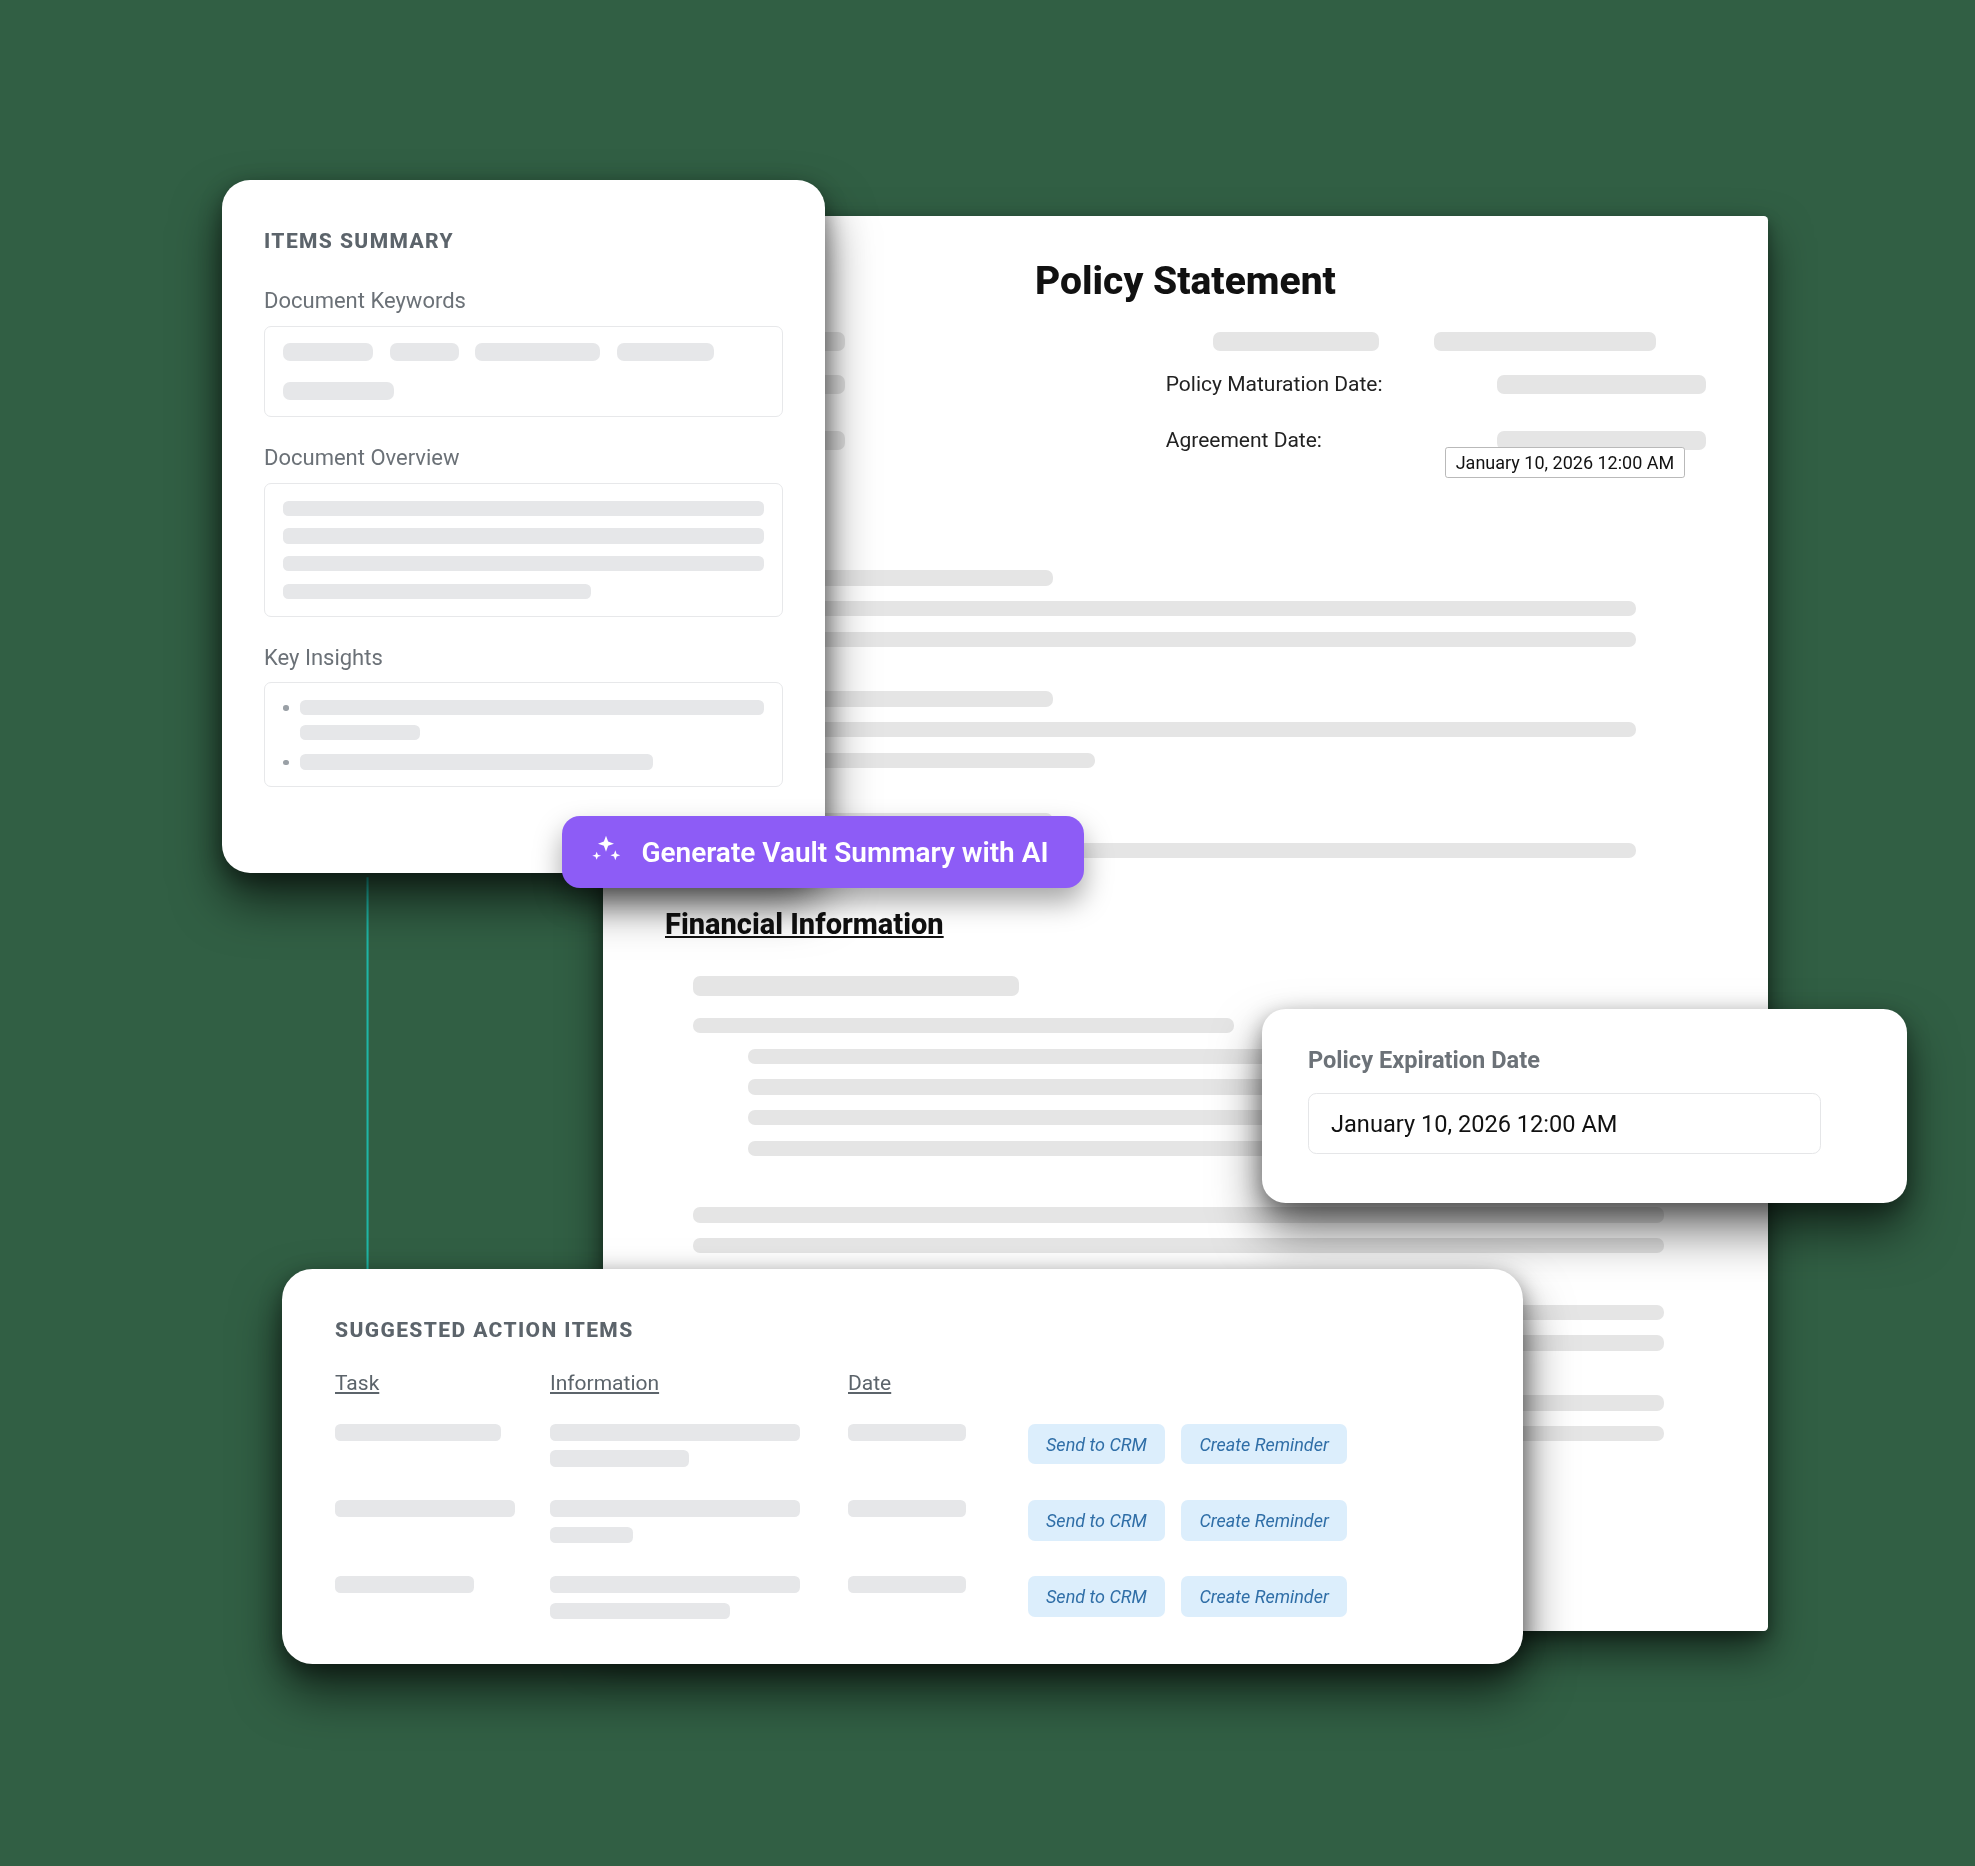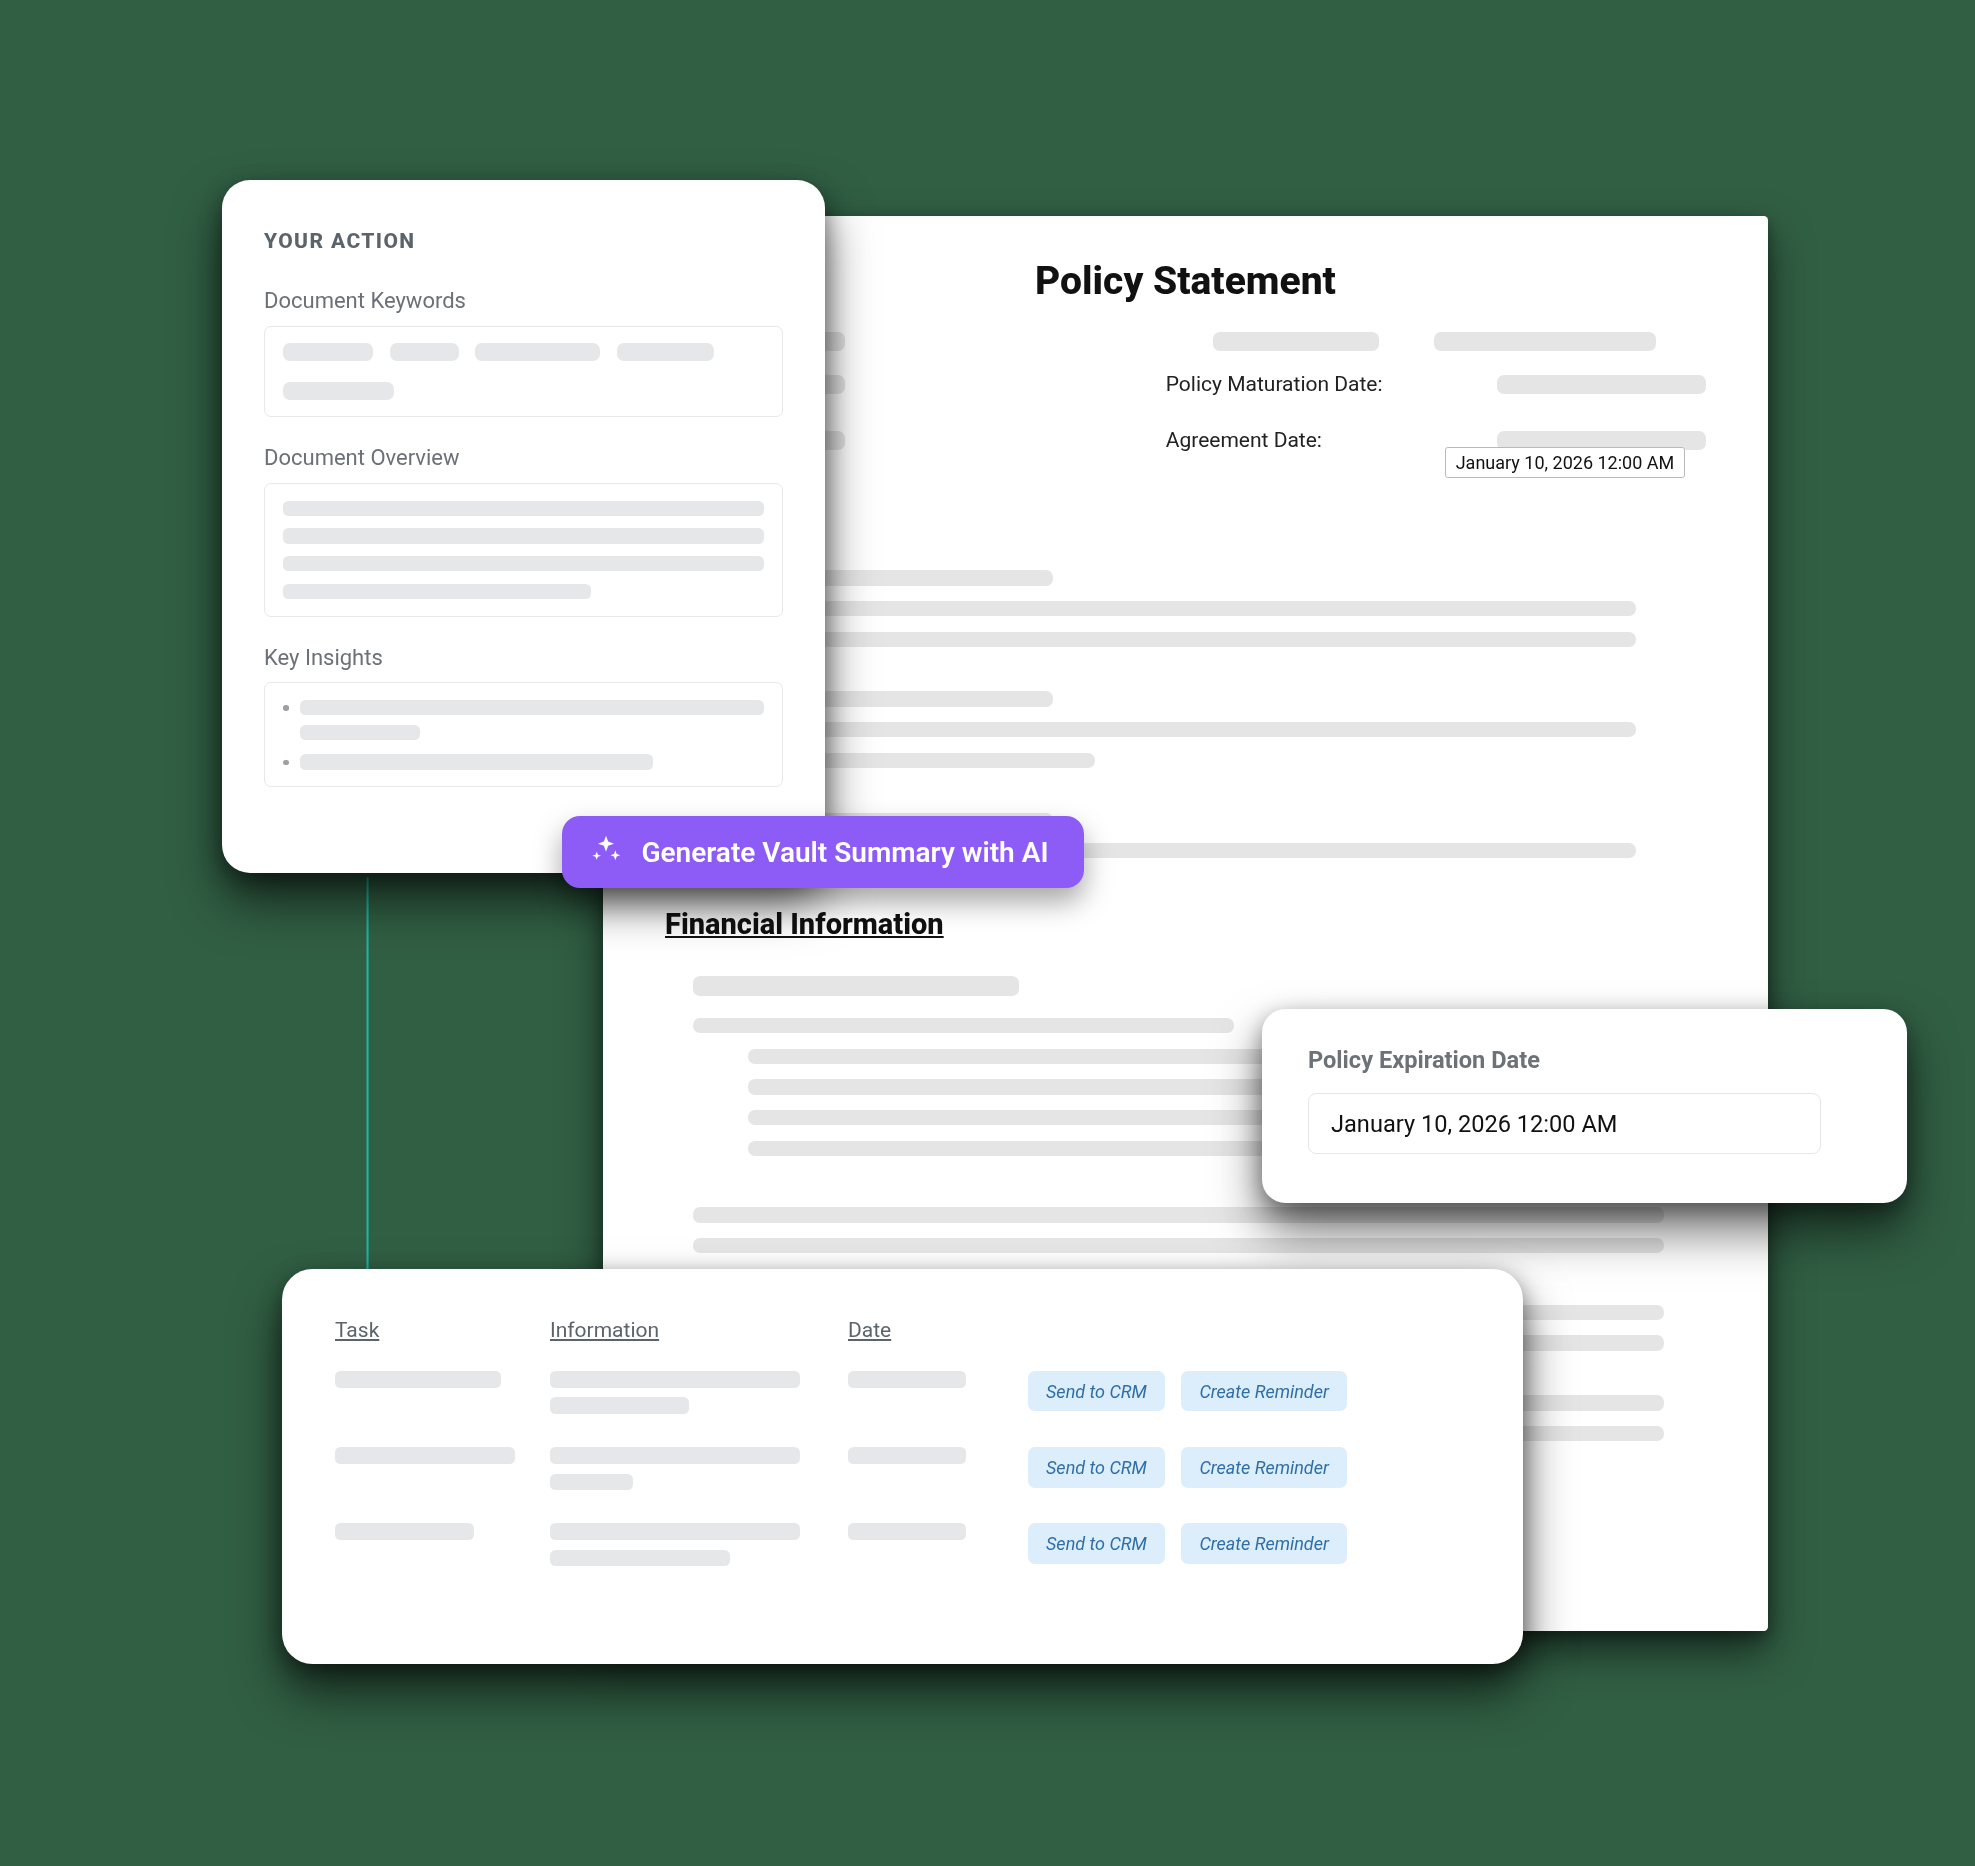--- a/index.html
+++ b/index.html
@@ -264,21 +264,21 @@
       <div style="height:21px;"></div>
       <div class="bar" style="width:971px; margin-left:28px;"></div>
       <div class="bar" style="width:971px; margin-left:28px;"></div>
       <div style="height:14px;"></div>
       <div class="bar" style="width:971px; margin-left:28px;"></div>
       <div class="bar" style="width:971px; margin-left:28px;"></div>
     </div>
   </div>
 
   <div class="summary">
-    <div class="head">YOUR ACTION</div>
+    <div class="head">ITEMS SUMMARY</div>
 
     <div class="label">Document Keywords</div>
     <div class="box">
       <div class="chiprow">
         <div class="chip" style="width:90px;"></div>
         <div class="chip" style="width:69px;"></div>
         <div class="chip" style="width:125px;"></div>
         <div class="chip" style="width:97px;"></div>
         <div class="chip" style="width:111px; margin-top:4.2px;"></div>
       </div>
@@ -320,20 +320,21 @@
     </span>
     <span>Generate Vault Summary with AI</span>
   </div>
 
   <div class="popover">
     <div class="plabel">Policy Expiration Date</div>
     <div class="pfield">January 10, 2026 12:00 AM</div>
   </div>
 
   <div class="actions">
+    <div class="ahead">SUGGESTED ACTION ITEMS</div>
 
     <div class="cols">
       <div class="colh">Task</div>
       <div class="colh">Information</div>
       <div class="colh">Date</div>
       <div></div>
 
       <div class="acell">
           <div class="stub" style="width:166px;"></div>
         </div>

